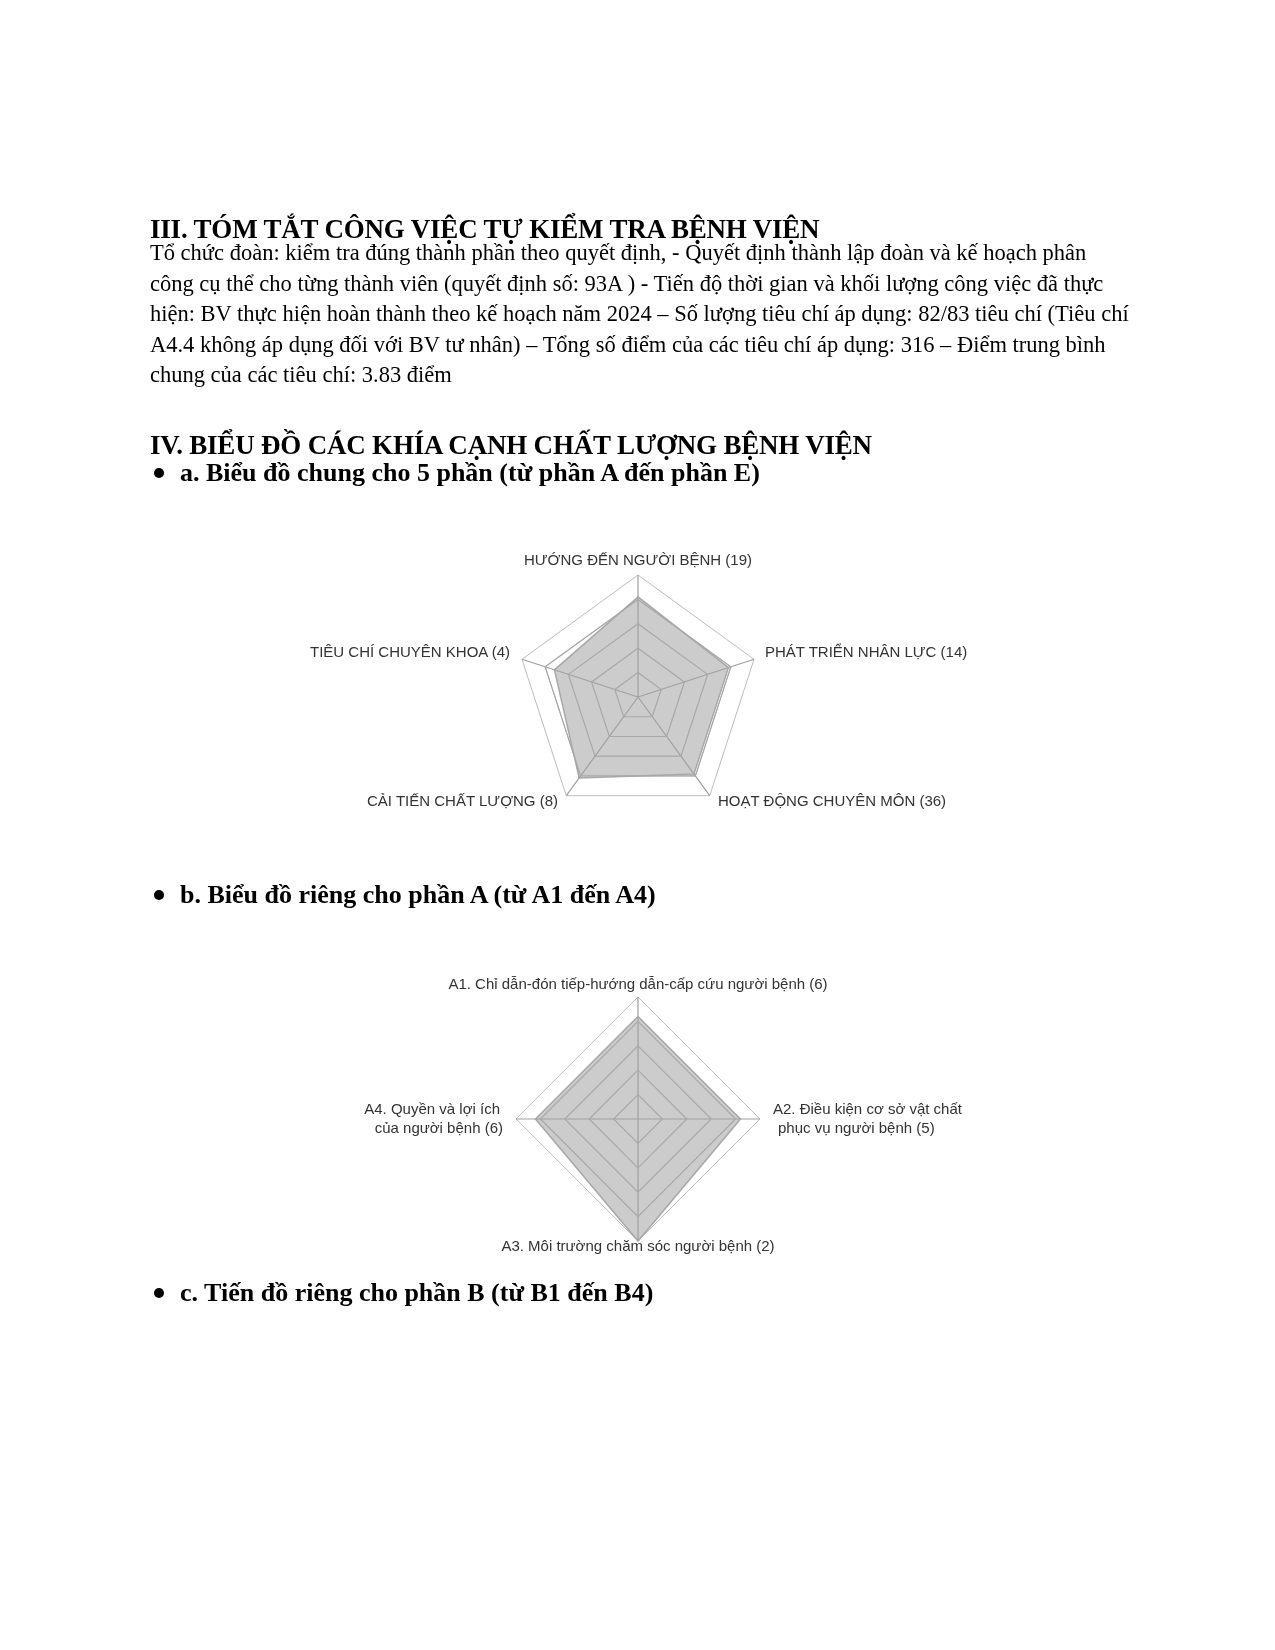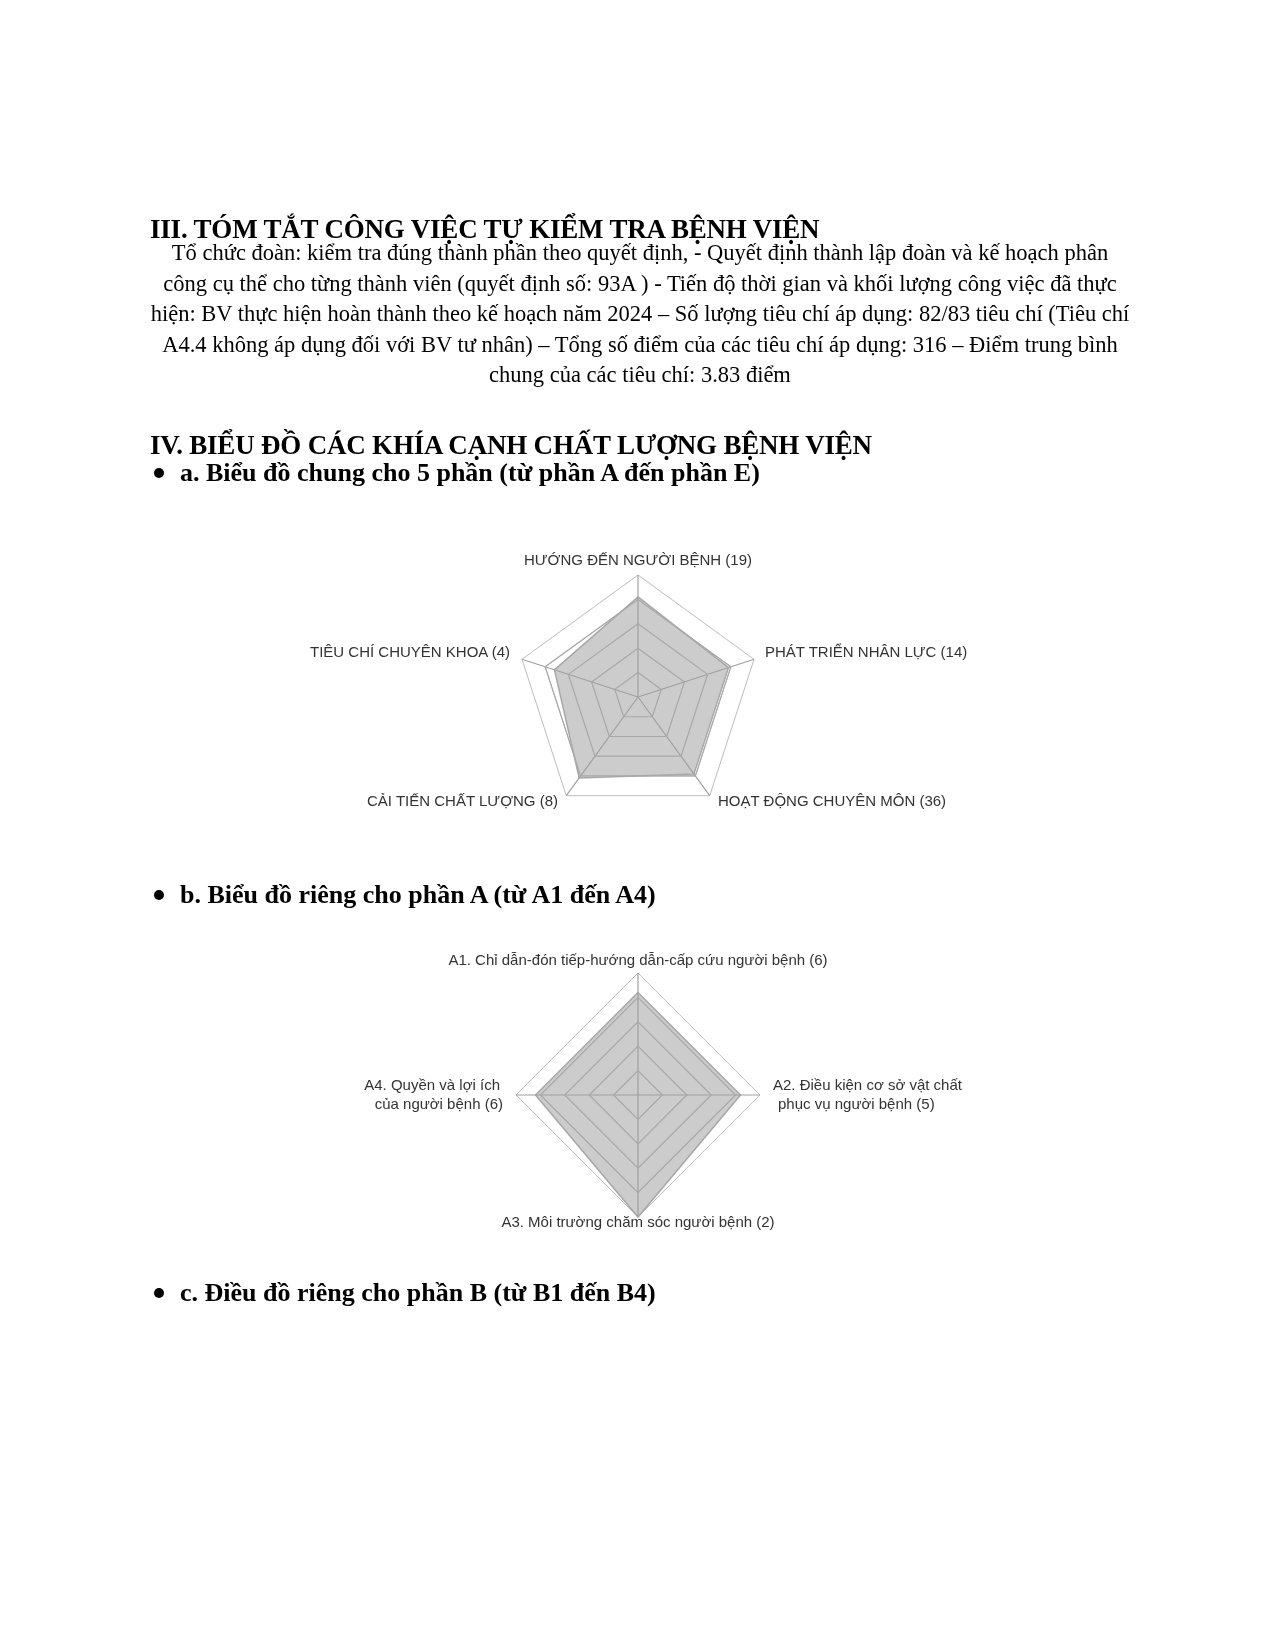--- a/index.html
+++ b/index.html
@@ -1,19 +1,19 @@
 <!DOCTYPE html>
 <html><head>
 <meta charset="utf-8">
 <style>
   html, body { margin: 0; padding: 0; background: #ffffff; }
   body { width: 1275px; height: 1650px; position: relative; overflow: hidden;
          font-family: "Liberation Serif", serif; color: #000; }
   .h2 { position: absolute; left: 150px; font-weight: bold; font-size: 27px; letter-spacing: -0.2px; margin: 0; white-space: nowrap; }
-  .para { position: absolute; left: 150px; top: 238px; width: 980px; font-size: 22.5px; line-height: 30.5px; margin: 0; text-align: center; }
+  .para { position: absolute; left: 150px; top: 238px; width: 980px; font-size: 22.5px; line-height: 30.5px; margin: 0; }
   .bullet { position: absolute; left: 150px; font-weight: bold; font-size: 26px; white-space: nowrap; display: flex; align-items: center; }
   .bullet .dot { display: inline-block; width: 10px; height: 10px; border-radius: 50%; background: #000; margin-right: 16px; margin-left: 4px; }
   .chart { position: absolute; text-align: center; }
   .chart svg text { font-family: "Liberation Sans", sans-serif; fill: #333; }
 </style>
 </head>
 <body>
 
 <h2 class="h2" style="top:178px;margin-top:36px;">III. TÓM TẮT CÔNG VIỆC TỰ KIỂM TRA BỆNH VIỆN</h2>
 <p class="para">Tổ chức đoàn: kiểm tra đúng thành phần theo quyết định, - Quyết định thành lập đoàn và kế hoạch phân công cụ thể cho từng thành viên (quyết định số: 93A ) - Tiến độ thời gian và khối lượng công việc đã thực hiện: BV thực hiện hoàn thành theo kế hoạch năm 2024 – Số lượng tiêu chí áp dụng: 82/83 tiêu chí (Tiêu chí A4.4 không áp dụng đối với BV tư nhân) – Tổng số điểm của các tiêu chí áp dụng: 316 – Điểm trung bình chung của các tiêu chí: 3.83 điểm</p>
@@ -52,21 +52,21 @@
     <text x="558" y="276" text-anchor="end" font-size="15">CẢI TIẾN CHẤT LƯỢNG (8)</text>
     <text x="510" y="127" text-anchor="end" font-size="15">TIÊU CHÍ CHUYÊN KHOA (4)</text>
   </svg>
 </div>
 
 <div class="bullet" style="top:880px;align-items:center;">
   <span class="dot"></span>
   <span>b. Biểu đồ riêng cho phần A (từ A1 đến A4)</span>
 </div>
 
-<div class="chart" style="left:0; top:935px; width:1275px; height:300px;">
+<div class="chart" style="left:0; top:959px; width:1275px; height:300px;">
   <svg id="chart2" width="1275" height="300">
     <g id="c2-grid">
         <polygon points="638,135.6 662.4,160 638,184.4 613.6,160" fill="none" stroke="#bdbdbd" stroke-width="1"></polygon>
         <polygon points="638,111.2 686.8,160 638,208.8 589.2,160" fill="none" stroke="#bdbdbd" stroke-width="1"></polygon>
         <polygon points="638,86.8 711.2,160 638,233.2 564.8,160" fill="none" stroke="#bdbdbd" stroke-width="1"></polygon>
         <polygon points="638,62.400000000000006 735.6,160 638,257.6 540.4,160" fill="none" stroke="#bdbdbd" stroke-width="1"></polygon>
         <polygon points="638,38 760,160 638,282 516,160.00000000000003" fill="none" stroke="#bdbdbd" stroke-width="1"></polygon>
       </g>
     <polygon id="c2-poly" points="638,57.52000000000001 740.48,160 638,282 535.52,160" fill="#cccccc" stroke="#a8a8a8" stroke-width="1.5"></polygon>
     <g id="c2-axes">
@@ -83,14 +83,14 @@
     <text x="773" y="155" text-anchor="start" font-size="15">A2. Điều kiện cơ sở vật chất</text>
     <text x="778" y="174" text-anchor="start" font-size="15">phục vụ người bệnh (5)</text>
     <text x="638" y="292" text-anchor="middle" font-size="15">A3. Môi trường chăm sóc người bệnh (2)</text>
     <text x="500" y="155" text-anchor="end" font-size="15">A4. Quyền và lợi ích</text>
     <text x="503" y="174" text-anchor="end" font-size="15">của người bệnh (6)</text>
   </svg>
 </div>
 
 <div class="bullet" style="top:1278px;">
   <span class="dot"></span>
-  <span>c. Điều đồ riêng cho phần B (từ B1 đến B4)</span>
+  <span>c. Tiến đồ riêng cho phần B (từ B1 đến B4)</span>
 </div>
 
 </body></html>

